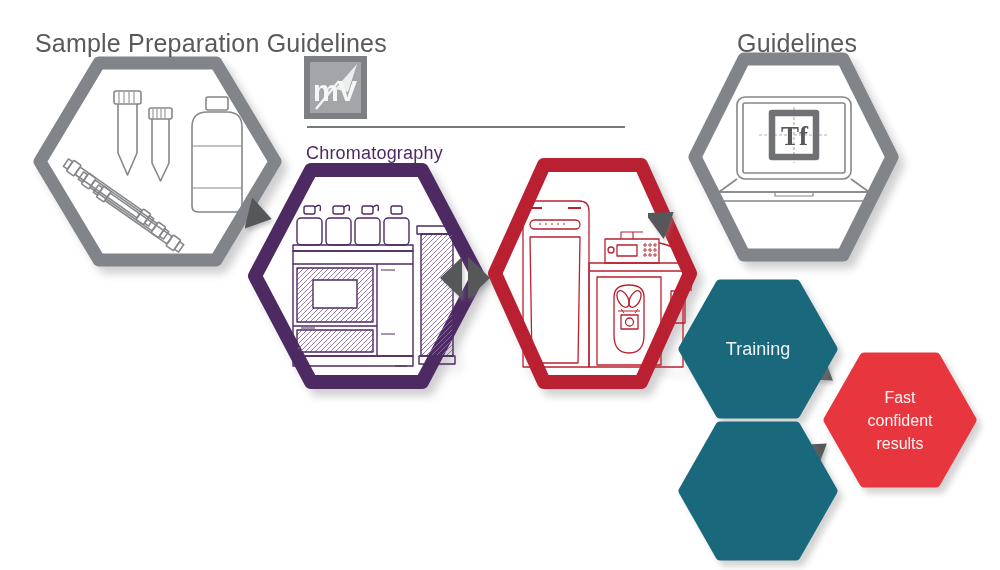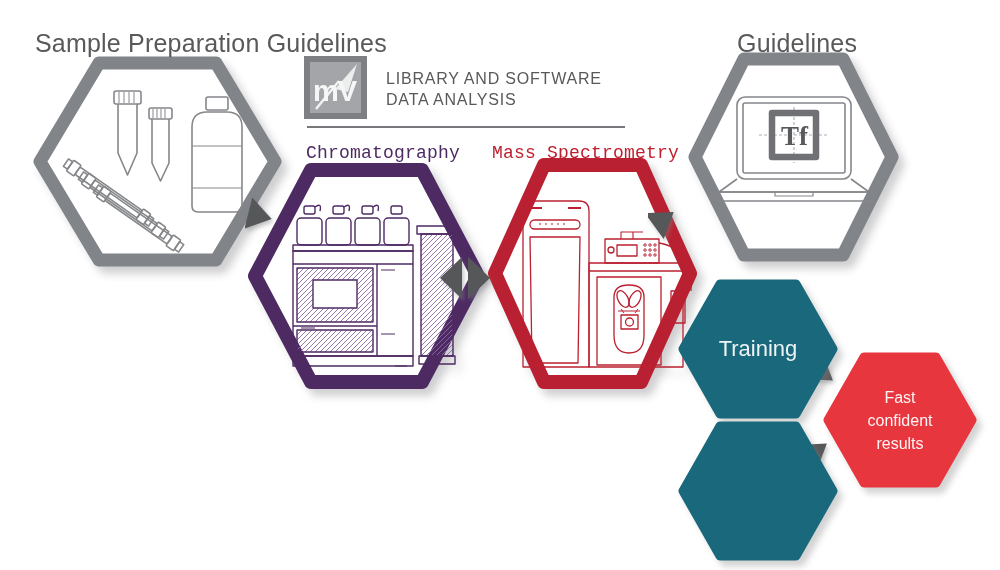--- a/index.html
+++ b/index.html
@@ -2,29 +2,29 @@
 <html><head>
 <meta charset="utf-8">
 <style>
   html,body{margin:0;padding:0;background:#fff;}
   #canvas{
     position:relative;width:1000px;height:570px;background:#ffffff;overflow:hidden;
     font-family:"Liberation Sans", sans-serif;
   }
   .abs{position:absolute;}
   .lbl{position:absolute;color:#58595b;font-size:25px;letter-spacing:.2px;white-space:nowrap;}
-  .stage-lbl{position:absolute;font-size:18px;letter-spacing:.2px;white-space:nowrap;font-family:Liberation Mono, monospace;}
+  .stage-lbl{position:absolute;font-size:18px;letter-spacing:.2px;white-space:nowrap;}
   .lib-text{position:absolute;left:386px;top:68px;color:#58595b;font-size:16px;line-height:21px;letter-spacing:.8px;}
   .divider{position:absolute;left:307px;top:126px;width:318px;height:2px;background:#77787b;}
   .hex-shadow{filter:drop-shadow(6px 7px 4px rgba(128,130,133,.38));}
   .hex-shadow-sm{filter:drop-shadow(5px 6px 3px rgba(128,130,133,.35));}
   .arrow{filter:drop-shadow(2px 3px 2px rgba(128,130,133,.45));}
   .hex-label{position:absolute;display:flex;align-items:center;justify-content:center;
     color:#eef4f6;text-align:center;pointer-events:none;}
-  .hex-label.training,.hex-label.support{font-size:22px;}
+  .hex-label.training,.hex-label.support{font-size:18px;}
   .hex-label.fast{font-size:16px;line-height:23px;color:#fdf4f4;}
   .hex-label .wrapbox{display:block;width:98px;}
   svg{display:block;}
 </style>
 </head>
 <body>
 
 <div id="canvas">
 
   <svg class="abs hex-shadow" style="left:28px;top:51px" width="259" height="221" viewBox="0 0 259 221">
@@ -214,24 +214,19 @@
   <div class="lbl" style="left:737px;top:29px">Guidelines</div>
 
   <svg class="abs" style="left:304px;top:56px" width="63" height="63" viewBox="0 0 63 63">
     <rect x="0" y="0" width="63" height="63" fill="#7d7f82"></rect>
     <rect x="6" y="6" width="51" height="51" fill="#a3a5a8"></rect>
     <path d="M31,33 L53,8 L44,36 Z" fill="rgba(255,255,255,0.8)"></path>
     <path d="M12,53 L35,25" stroke="rgba(255,255,255,0.85)" stroke-width="2.5" fill="none"></path>
     <text x="9" y="45" font-weight="bold" font-size="29" letter-spacing="-1" fill="#f5f6f6">mV</text>
   </svg>
 
-  <div class="lib-text">
-    <div>LIBRARY AND SOFTWARE</div>
-    <div>DATA ANALYSIS</div>
-  </div>
 
   <div class="divider"></div>
 
   <div class="stage-lbl" style="left:306px;top:143px;color:#4e2a63">Chromatography</div>
 
-  <div class="stage-lbl" style="left:492px;top:143px;color:#bf1e2e">Mass Spectrometry</div>
 
 </div>
 
 </body></html>

